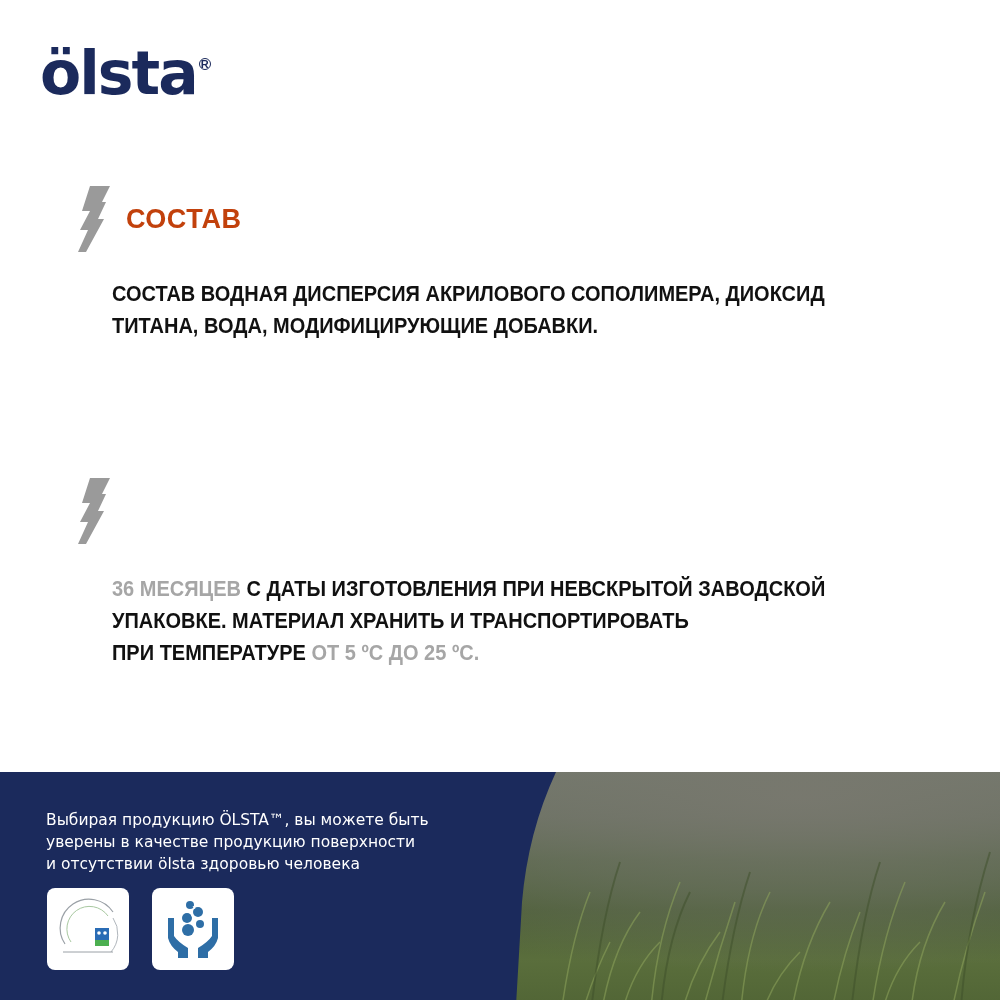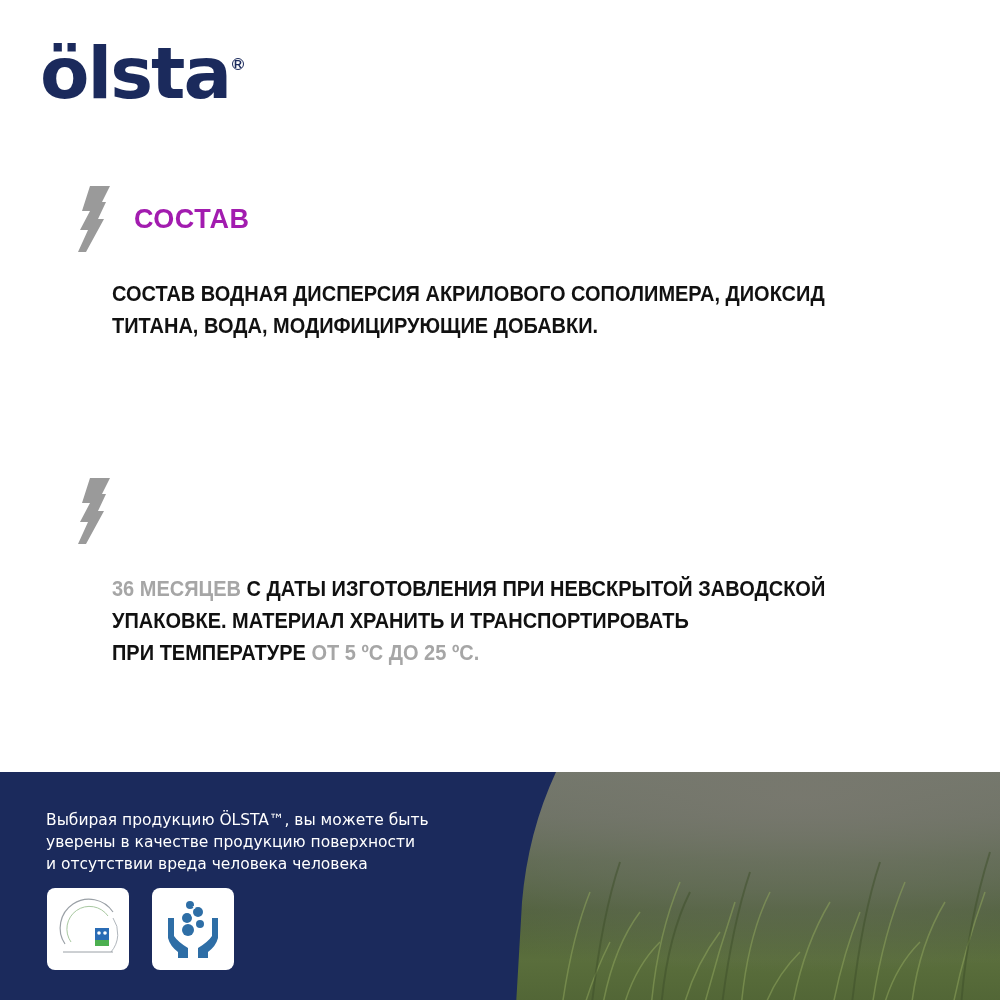--- a/index.html
+++ b/index.html
@@ -1,24 +1,24 @@
 <!DOCTYPE html>
 <html><head>
 <meta charset="utf-8">
 <style>
   html, body { margin:0; padding:0; }
   body { width:1000px; height:1000px; background:#ffffff; position:relative; overflow:hidden;
          font-family:"Liberation Sans", "DejaVu Sans", sans-serif; }
   .logo { position:absolute; left:40px; top:40px; height:70px; display:flex; align-items:flex-start; }
-  .logo-text { font-family:"DejaVu Sans", sans-serif; font-weight:bold; font-size:72px; color:#1b2a5c; letter-spacing:-2px; line-height:66px; }
+  .logo-text { font-family:"DejaVu Sans", sans-serif; font-weight:bold; font-size:60px; color:#1b2a5c; letter-spacing:-2px; line-height:66px; }
   .logo-reg { font-size:11px; color:#1b2a5c; margin-left:2px; margin-top:18px; border:1px solid #1b2a5c; border-radius:50%; width:10px; height:10px; line-height:10px; text-align:center; font-weight:bold;}
 
   .section-head { position:absolute; display:flex; align-items:center; }
   .bolt { width:36px; height:66px; }
-  .section-title { font-size:27px; font-weight:bold; color:#a21caf; letter-spacing:0.5px; margin-left:22px; }
+  .section-title { font-size:27px; font-weight:bold; color:#c2410c; letter-spacing:0.5px; margin-left:14px; }
   #sec1 { left:76px; top:186px; }
   #sec2 { left:76px; top:478px; }
 
   .section-body { position:absolute; left:112px; font-family:"Liberation Sans", sans-serif; font-weight:bold; font-size:21.5px; line-height:32px; color:#111; transform:scaleX(0.93); transform-origin:left top; white-space:nowrap;}
   #body1 { top:278px; }
   #body2 { top:573px; }
   .muted { color:#a6a6a6; }
 
   .bottom { position:absolute; left:0; top:772px; width:1000px; height:250px; overflow:hidden; }
   .grass { position:absolute; left:0; top:0; width:1000px; height:250px;
@@ -90,21 +90,21 @@
         <path d="M660 250 Q665 170 690 120"></path>
     </g>
   </svg>
   <svg class="navy" viewBox="0 0 1000 250" preserveAspectRatio="none">
     <path d="M0 0 L556 0 Q528 60 522 130 Q518 200 515 250 L0 250 Z" fill="#1b2a5c"></path>
   </svg>
 
   <div class="tagline">
     <div>Выбирая продукцию ÖLSTA™, вы можете быть</div>
     <div>уверены в качестве продукцию поверхности</div>
-    <div>и отсутствии вреда человека человека</div>
+    <div>и отсутствии ölsta здоровью человека</div>
   </div>
 
   <div class="badge" id="badge1">
     <svg width="70" height="70" viewBox="0 0 70 70">
       <path d="M12 50 A28 28 0 0 1 60 18" stroke="#9aa0a6" stroke-width="1.2" fill="none"></path>
       <path d="M18 48 A22 22 0 0 1 55 22" stroke="#a8c8a0" stroke-width="1" fill="none"></path>
       <path d="M60 24 A28 28 0 0 1 58 58" stroke="#b0b6bc" stroke-width="1" fill="none"></path>
       <line x1="10" y1="58" x2="60" y2="58" stroke="#9aa0a6" stroke-width="1"></line>
       <rect x="42" y="34" width="14" height="12" fill="#2a6cb5"></rect>
       <rect x="42" y="46" width="14" height="6" fill="#4caf50"></rect>

